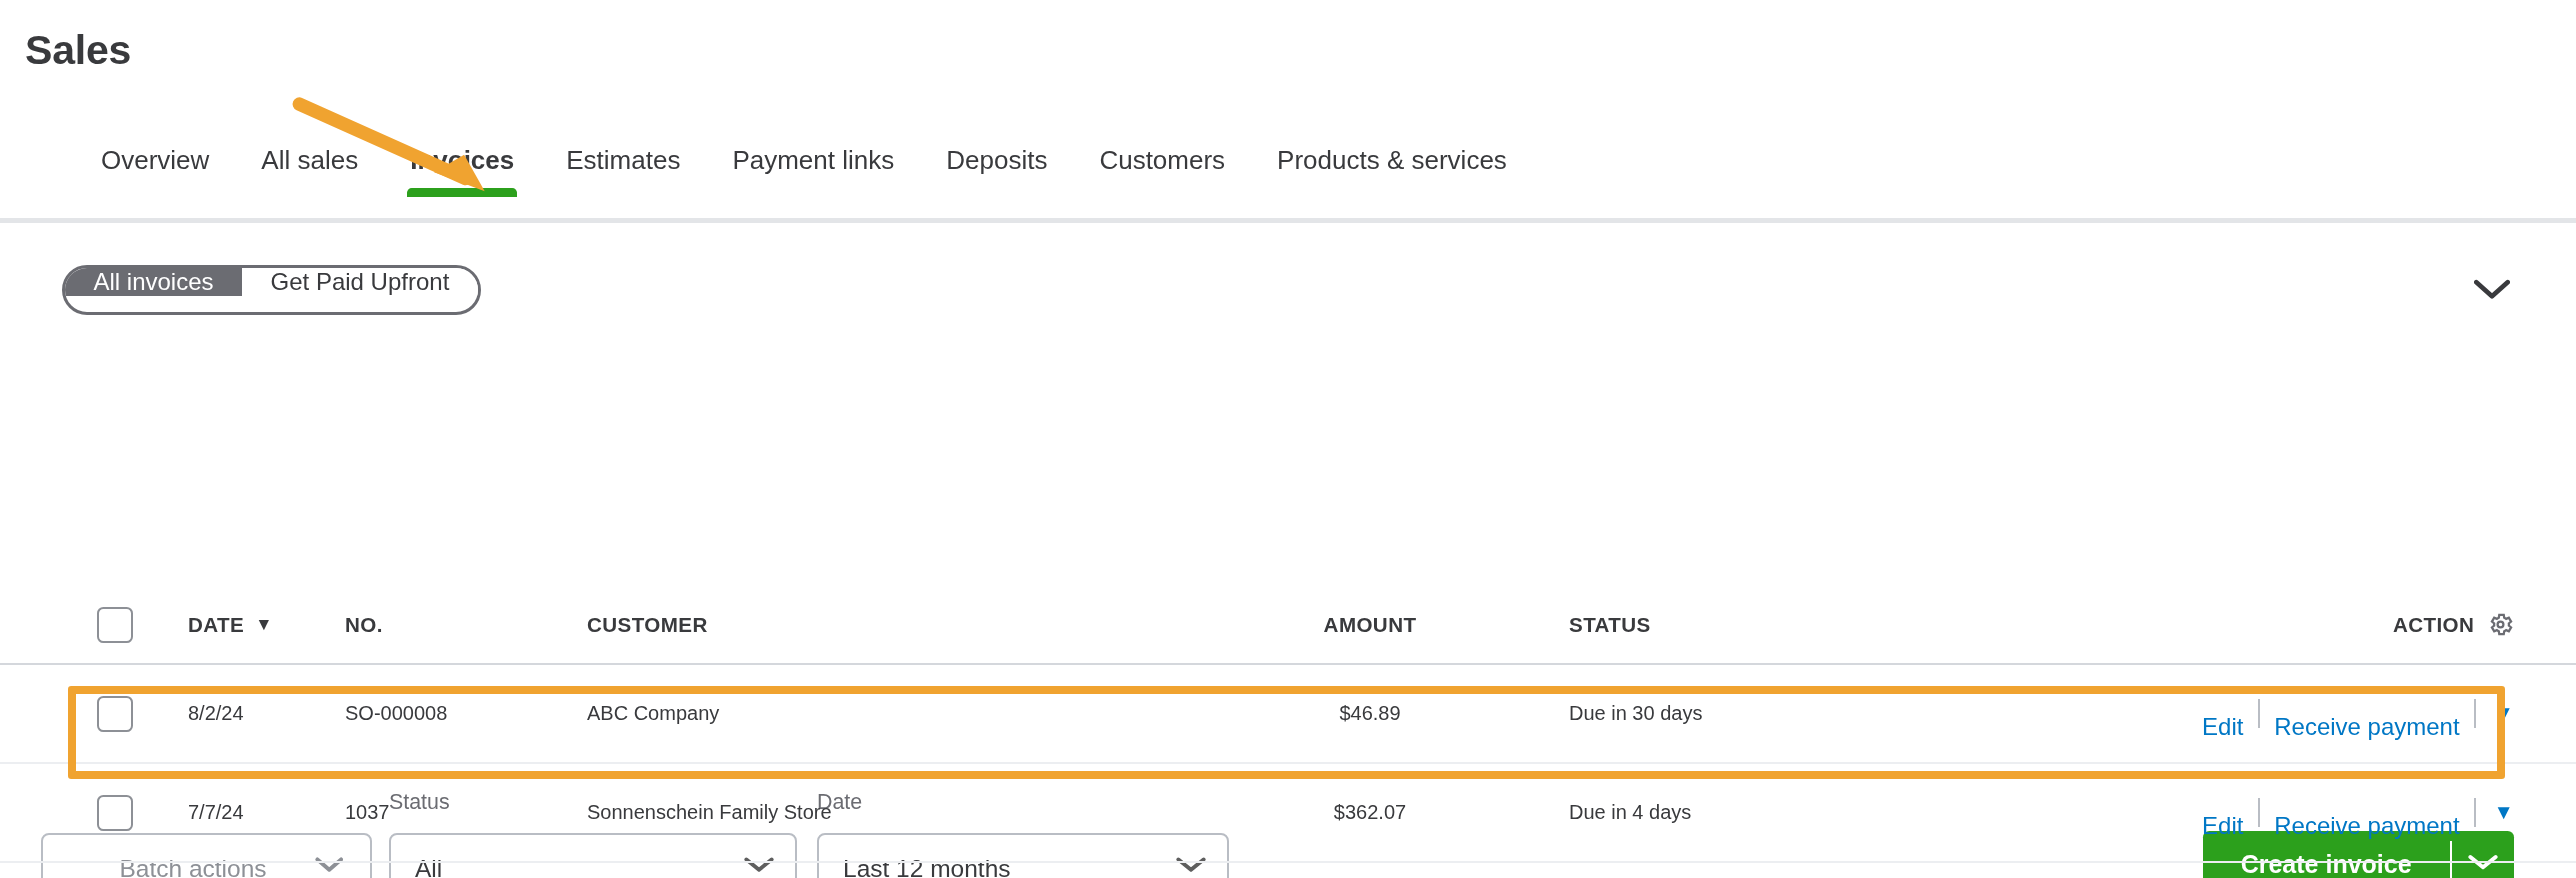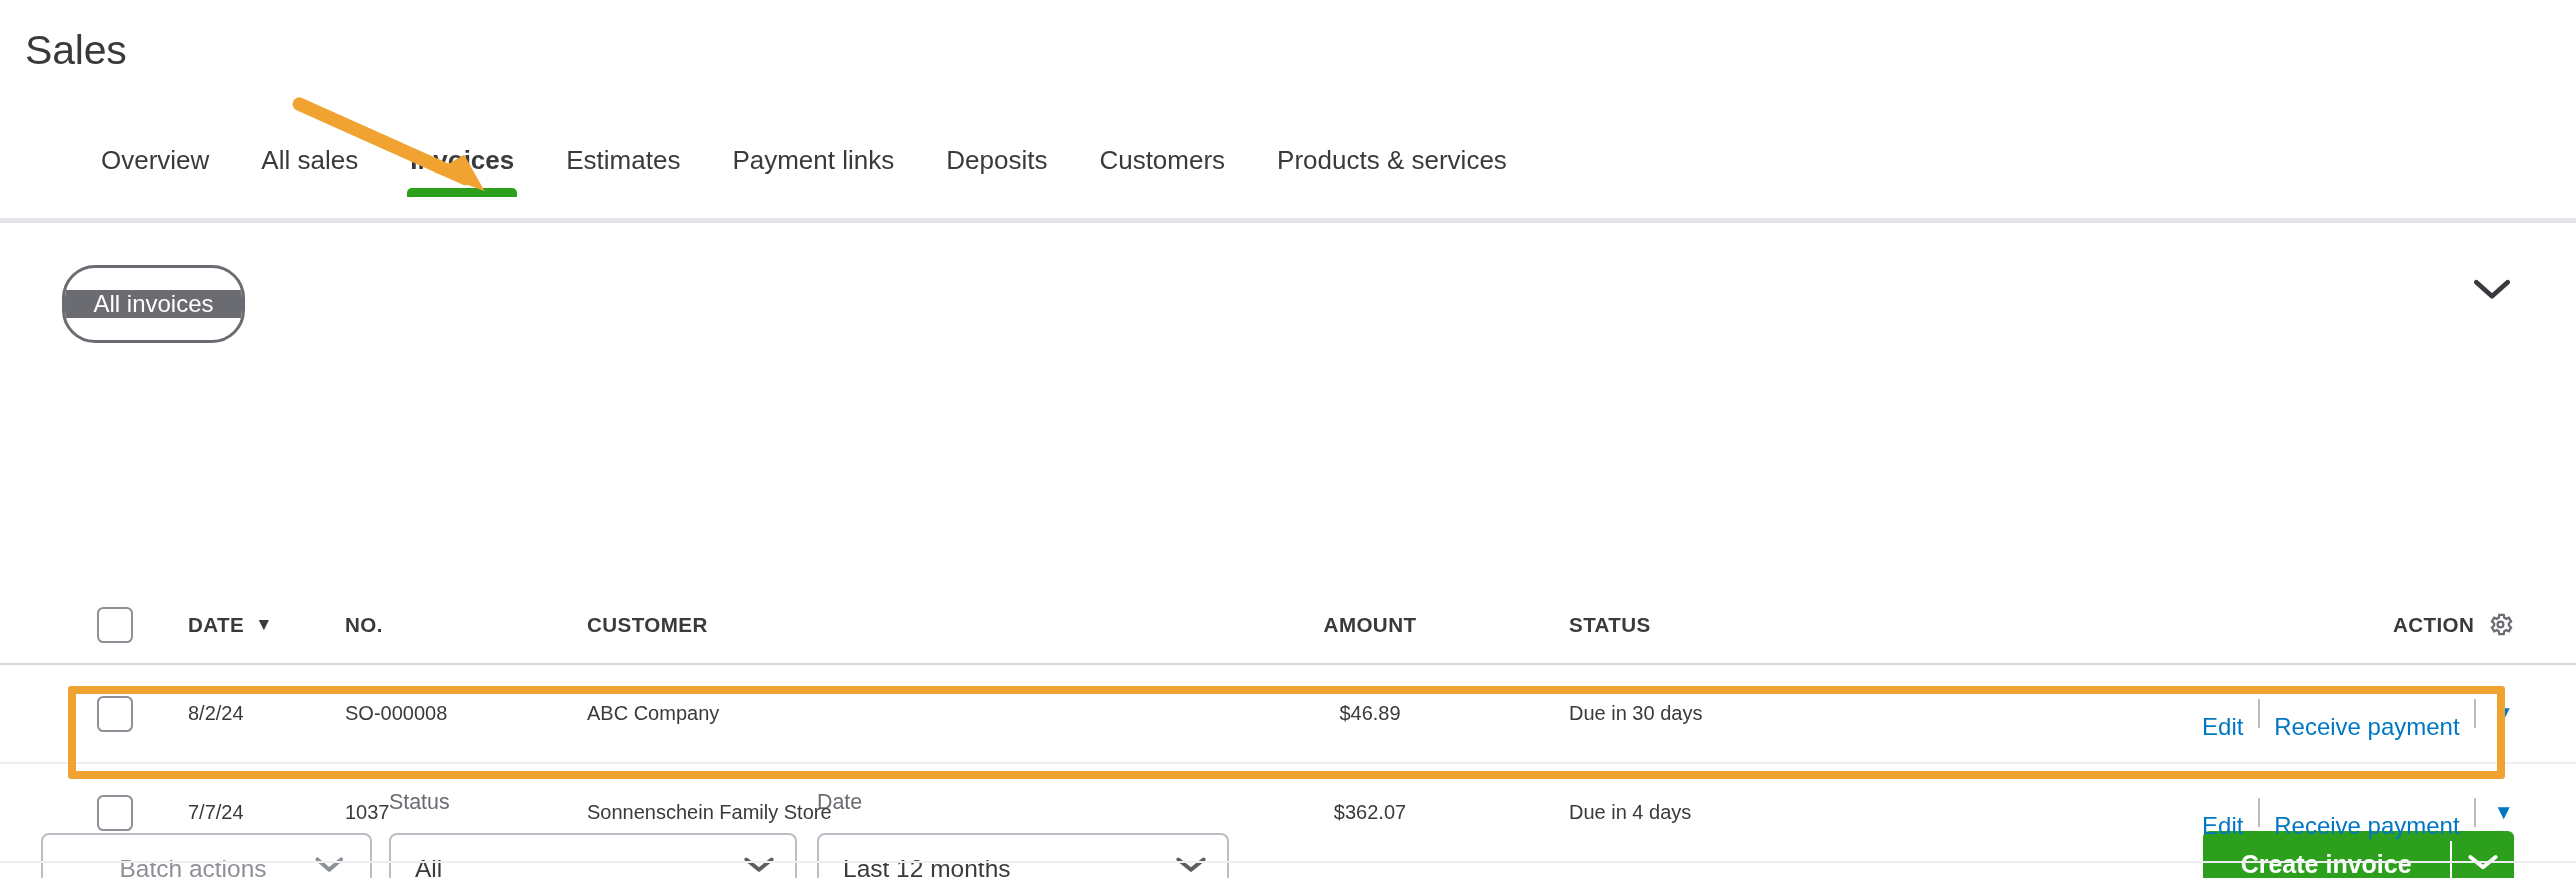--- a/index.html
+++ b/index.html
@@ -15,21 +15,21 @@
     overflow: hidden;
     position: relative;
   }
 
   
   .page-title {
     position: absolute;
     left: 25px;
     top: 30px;
     font-size: 41px;
-    font-weight: 400;
+    font-weight: 700;
     color: #393a3d;
     letter-spacing: -0.2px;
     line-height: 1;
   }
 
   
   .tabbar {
     position: absolute;
     left: 0;
     top: 146px;
@@ -70,23 +70,23 @@
     width: 2576px;
     height: 4.7px;
     background: #e3e5e8;
   }
 
   
   .pill {
     position: absolute;
     left: 62px;
     top: 265px;
-    height: 78px;
-    display: flex;
-    align-items: center;
+    height: 50px;
+    display: flex;
+    align-items: flex-start;
     border: 3.2px solid #6b6c72;
     border-radius: 33px;
     overflow: hidden;
     background: #ffffff;
     box-sizing: border-box;
   }
   .pill-seg {
     display: flex;
     align-items: center;
     justify-content: center;
@@ -340,20 +340,23 @@
   </div>
   <div class="tab">
     <span>Products &amp; services</span>
   </div>
 </div>
 <div class="tabbar-rule"></div>
 
 <div class="pill">
   <div class="pill-seg selected">
     <span>All invoices</span>
+  </div>
+  <div class="pill-seg unselected">
+    <span>Get Paid Upfront</span>
   </div>
 </div>
 
 <div class="collapse-chevron">
   <span>
     <svg width="36" height="22" viewBox="0 0 46 28" aria-hidden="true">
       <path d="M3 4 L23 22 L43 4" fill="none" stroke="#393a3d" stroke-width="6" stroke-linecap="round" stroke-linejoin="round"></path>
     </svg>
   </span>
 </div>

